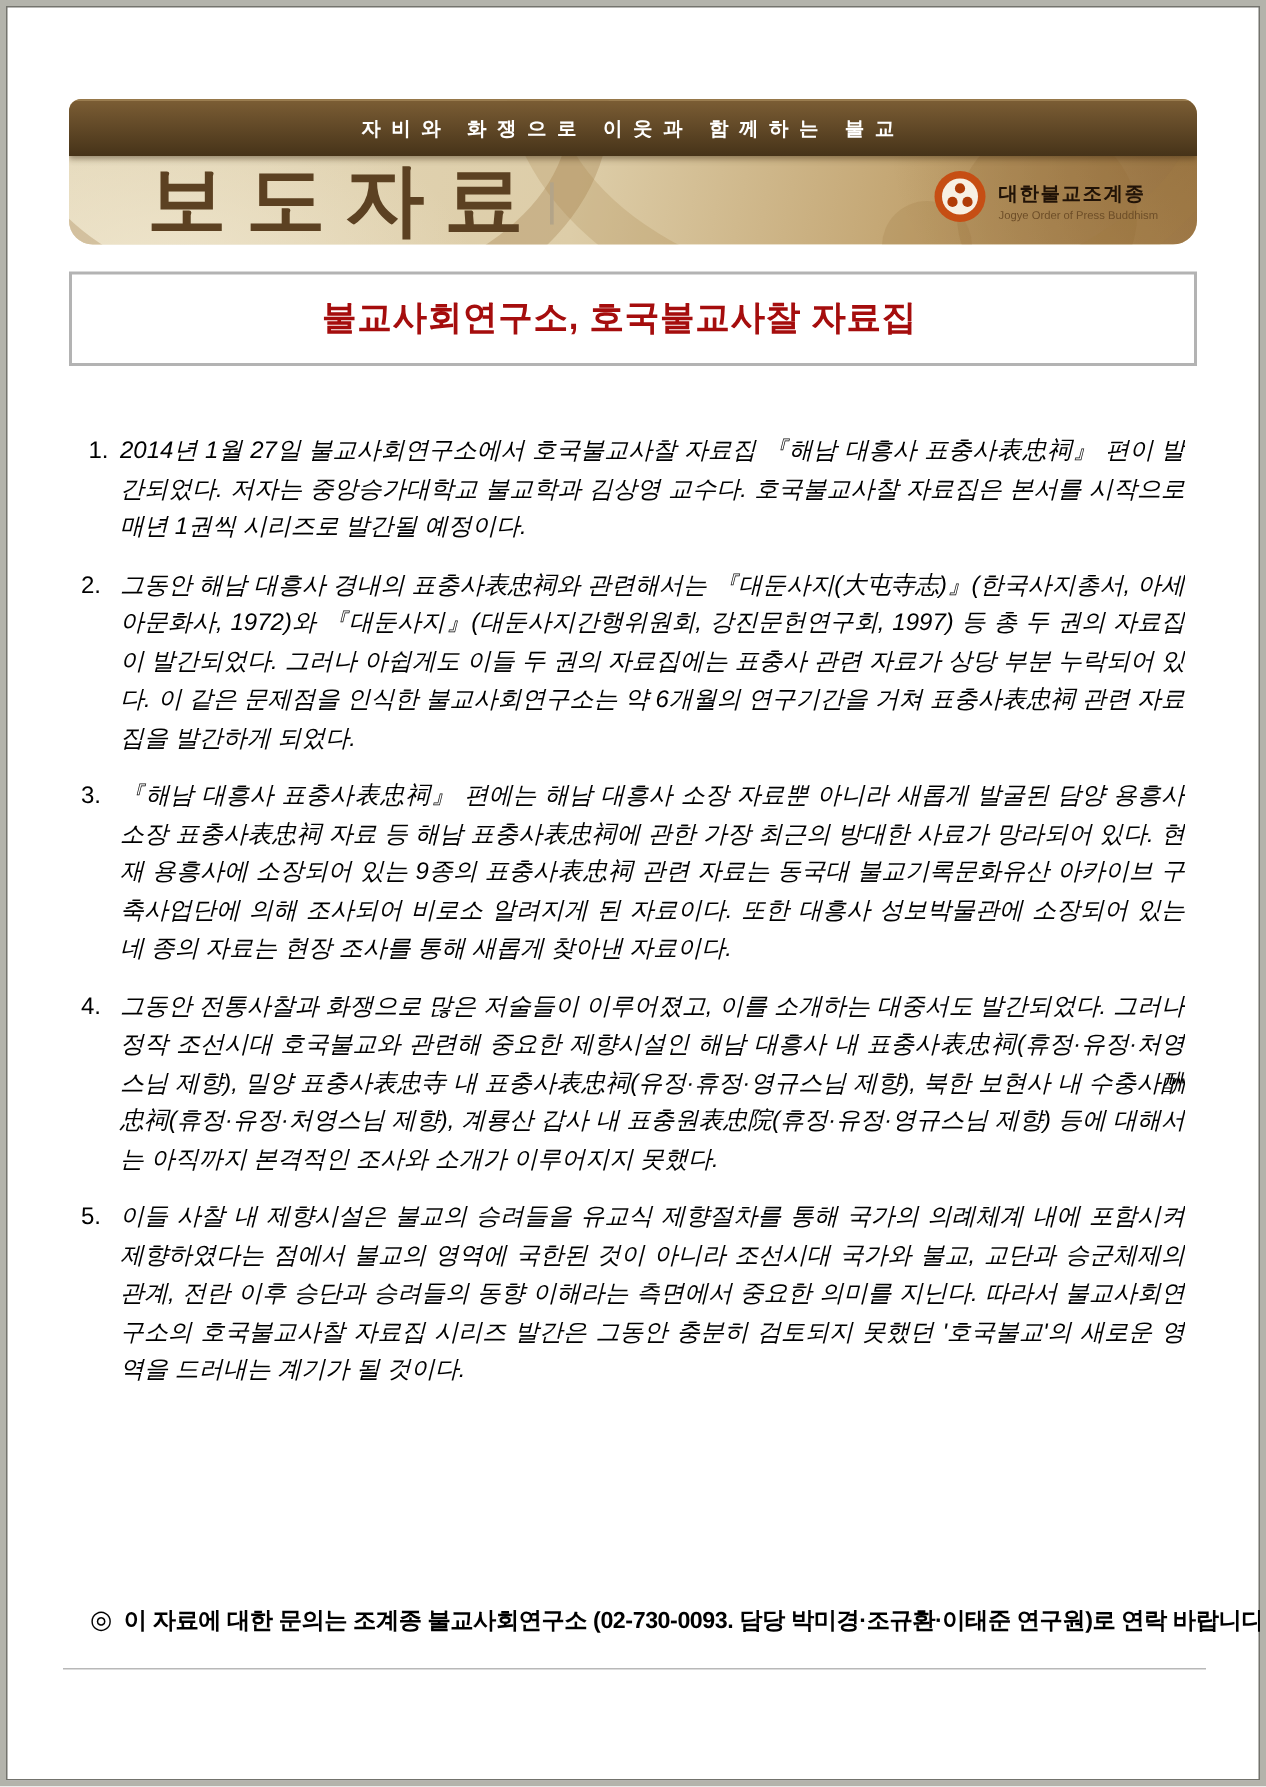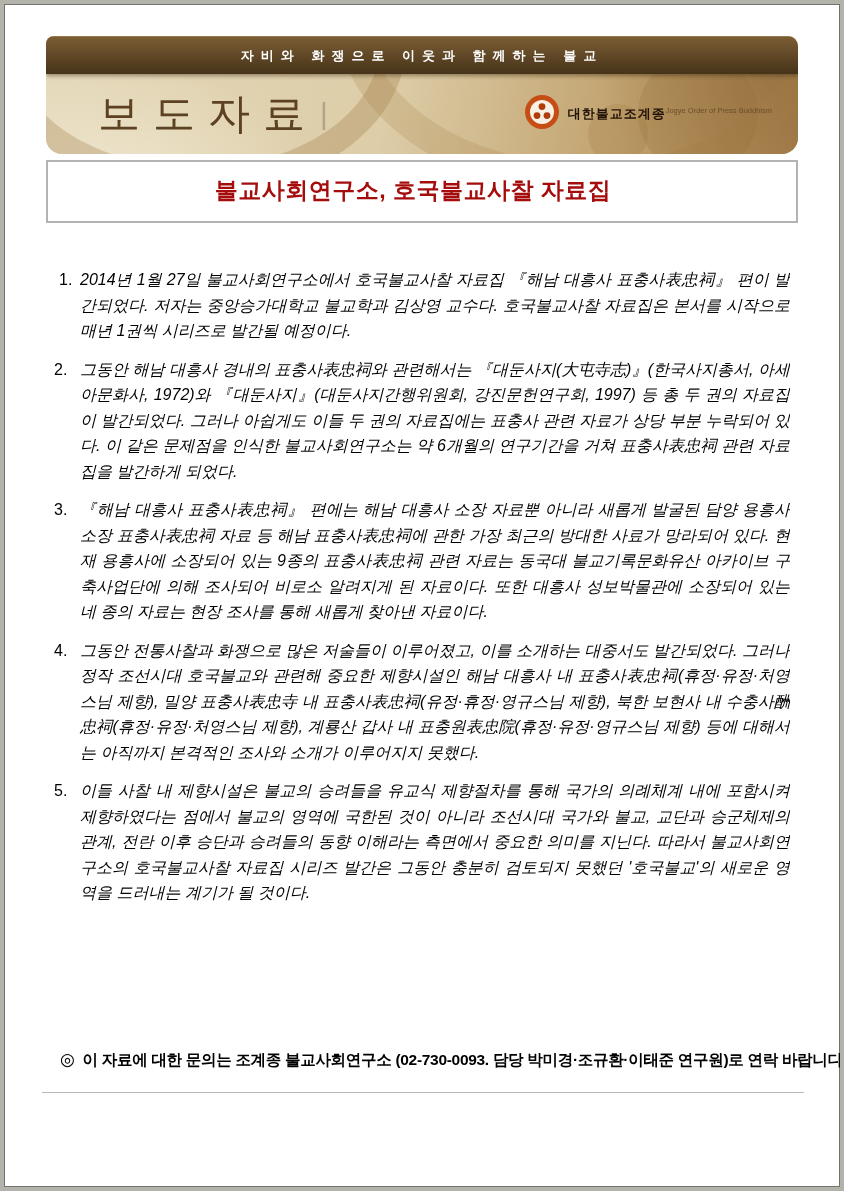--- a/index.html
+++ b/index.html
@@ -12,22 +12,22 @@
     width: 844px; height: 1191px;
     background: #ffffff;
     border: 4px solid #b3b3ab;
     box-shadow: inset 0 0 0 1px #73736d;
     overflow: hidden;
   }
 
   
   .banner {
     position: relative;
-    margin: 32px 42px 0 42px;
-    height: 118px;
+    margin: 62px 42px 0 42px;
+    height: 97px;
     border-radius: 8px 10px 16px 16px;
     overflow: hidden;
     background: linear-gradient(#c2a878, #e9dfc6);
   }
   .banner-main {
     position: absolute; left: 0; right: 0; top: 38px; bottom: 0;
     background:
       radial-gradient(ellipse 300px 160px at 8% 130%, rgba(240,231,207,0.85), rgba(240,231,207,0) 70%),
       radial-gradient(ellipse 260px 200px at 97% -10%, rgba(125,90,45,0.40), rgba(125,90,45,0) 70%),
       linear-gradient(100deg, #e4d8ba 0%, #ddcda8 45%, #c1a26e 76%, #a67f4c 100%);
@@ -61,35 +61,35 @@
   .banner-slogan {
     color: #ffffff; font-size: 13px; font-weight: bold;
     letter-spacing: 7px; white-space: nowrap;
   }
   .banner-row {
     position: absolute; left: 0; right: 0; top: 38px; bottom: 0;
     display: flex; align-items: center; z-index: 2;
   }
   .press-ko {
     margin-left: 52px;
-    font-size: 42px; font-weight: 400; color: #5c4122;
+    font-size: 53px; font-weight: 700; color: #5c4122;
     letter-spacing: 13px; white-space: nowrap;
   }
   .press-divider { font-size: 30px; color: #b3a488; margin: 0 12px 0 2px; font-weight: 300; }
   .press-en { font-size: 29px; color: #7e684a; letter-spacing: 0.5px; white-space: nowrap; }
   .logo-block {
     margin-left: auto; margin-right: 26px;
     display: flex; align-items: center; gap: 8px;
   }
   .logo-text-ko { font-size: 13px; font-weight: bold; color: #211307; letter-spacing: 1px; }
   .logo-text-en { font-size: 7.5px; color: #6d4e28; margin-top: 1px; }
 
   
   .headline-box {
-    margin: 6px 42px 0 42px;
+    margin: 18px 42px 0 42px;
     border: 2px solid #b3b3b3;
     padding: 11px 28px 13px 10px;
     text-align: center;
   }
   .headline-line {
     color: #a50d0d; font-weight: bold;
     font-size: 23px; line-height: 35px;
     letter-spacing: 0.5px;
   }
 
@@ -140,21 +140,21 @@
       <div class="logo-block">
         <span>
           <svg width="36" height="36" viewBox="0 0 36 36">
             <circle cx="18" cy="18" r="17" fill="#c64e14"></circle>
             <circle cx="18" cy="18" r="12" fill="#f7f0e4"></circle>
             <circle cx="18" cy="12.6" r="3.4" fill="#b03c08"></circle>
             <circle cx="13" cy="21.6" r="3.4" fill="#b03c08"></circle>
             <circle cx="23" cy="21.6" r="3.4" fill="#b03c08"></circle>
           </svg>
         </span>
-        <span style="display:flex;flex-direction:row;justify-content:flex-end;">
+        <span style="display:flex;flex-direction:column;justify-content:flex-end;">
           <span class="logo-text-ko">대한불교조계종</span>
           <span class="logo-text-en">Jogye Order of Press Buddhism</span>
         </span>
       </div>
     </div>
   </div>
 
   <div class="headline-box">
     <div class="headline-line">불교사회연구소, 호국불교사찰 자료집</div>
   </div>

